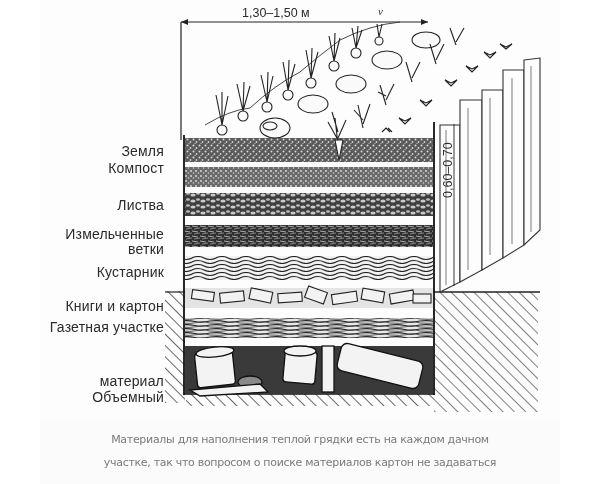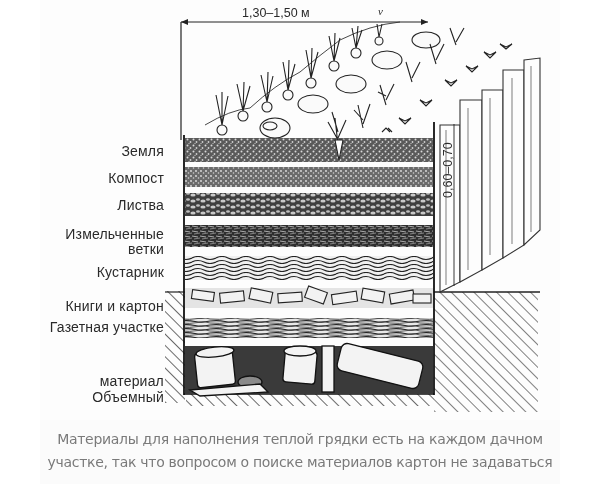--- a/index.html
+++ b/index.html
@@ -4,21 +4,21 @@
 <style>
   html, body { margin:0; padding:0; background:#ffffff; }
   body { width:600px; height:484px; position:relative; overflow:hidden; font-family:"DejaVu Sans", sans-serif; }
   .panel { position:absolute; left:40px; top:0; width:520px; height:484px; background:#fbfbfb; }
   .figure { position:absolute; left:40px; top:0; width:520px; height:420px; background:#fdfdfd; }
   svg.diagram { position:absolute; left:0; top:0; width:600px; height:420px; }
   .label { position:absolute; font-family:"Liberation Sans", sans-serif; font-size:14px; color:#2a2a2a; text-align:right; line-height:15px; letter-spacing:0.2px; }
   .dim-top { position:absolute; left:242px; top:6px; font-family:"Liberation Sans", sans-serif; font-size:12.5px; color:#2a2a2a; }
   .dim-side { position:absolute; left:441px; top:198px; transform:rotate(-90deg); transform-origin:left top; font-family:"Liberation Sans", sans-serif; font-size:12.5px; color:#2a2a2a; white-space:nowrap; }
   .dim-v { position:absolute; left:378px; top:5px; font-family:"Liberation Serif", serif; font-style:italic; font-size:11px; color:#2a2a2a; }
-  .caption { position:absolute; left:40px; top:428px; width:520px; text-align:center; font-family:"DejaVu Sans", sans-serif; font-size:14px; line-height:23px; color:#7a7a7a; letter-spacing:-0.3px; }
+  .caption { position:absolute; left:40px; top:428px; width:520px; text-align:center; font-family:"DejaVu Sans", sans-serif; font-size:11px; line-height:23px; color:#7a7a7a; letter-spacing:-0.3px; }
 </style>
 </head>
 <body>
 
 <div class="panel"></div>
 <div class="figure"></div>
 
 <svg class="diagram" viewBox="0 0 600 420" xmlns="http://www.w3.org/2000/svg">
   <defs>
     <pattern id="hatch" width="8" height="8" patternUnits="userSpaceOnUse" patternTransform="rotate(-45)">
@@ -176,21 +176,21 @@
   <g>
     <line x1="454" y1="124" x2="454" y2="286" stroke="#222" stroke-width="0.9"></line>
   </g>
 </svg>
 
 <span class="dim-top">1,30–1,50 м</span>
 <span class="dim-v">v</span>
 <span class="dim-side">0,60–0,70</span>
 
 <div class="label" style="left:60px; top:144px; width:104px;">Земля</div>
-<div class="label" style="left:60px; top:171px; width:104px;">Компост</div>
+<div class="label" style="left:60px; top:161px; width:104px;">Компост</div>
 <div class="label" style="left:60px; top:198px; width:104px;">Листва</div>
 <div class="label" style="left:30px; top:227px; width:134px;">Измельченные</div>
 <div class="label" style="left:60px; top:242px; width:104px;">ветки</div>
 <div class="label" style="left:60px; top:265px; width:104px;">Кустарник</div>
 <div class="label" style="left:30px; top:299px; width:134px;">Книги и картон</div>
 <div class="label" style="left:30px; top:320px; width:134px;">Газетная участке</div>
 <div class="label" style="left:60px; top:358px; width:104px;margin-top:32px;">Объемный</div>
 <div class="label" style="left:60px; top:374px; width:104px;">материал</div>
 
 <div class="caption">

